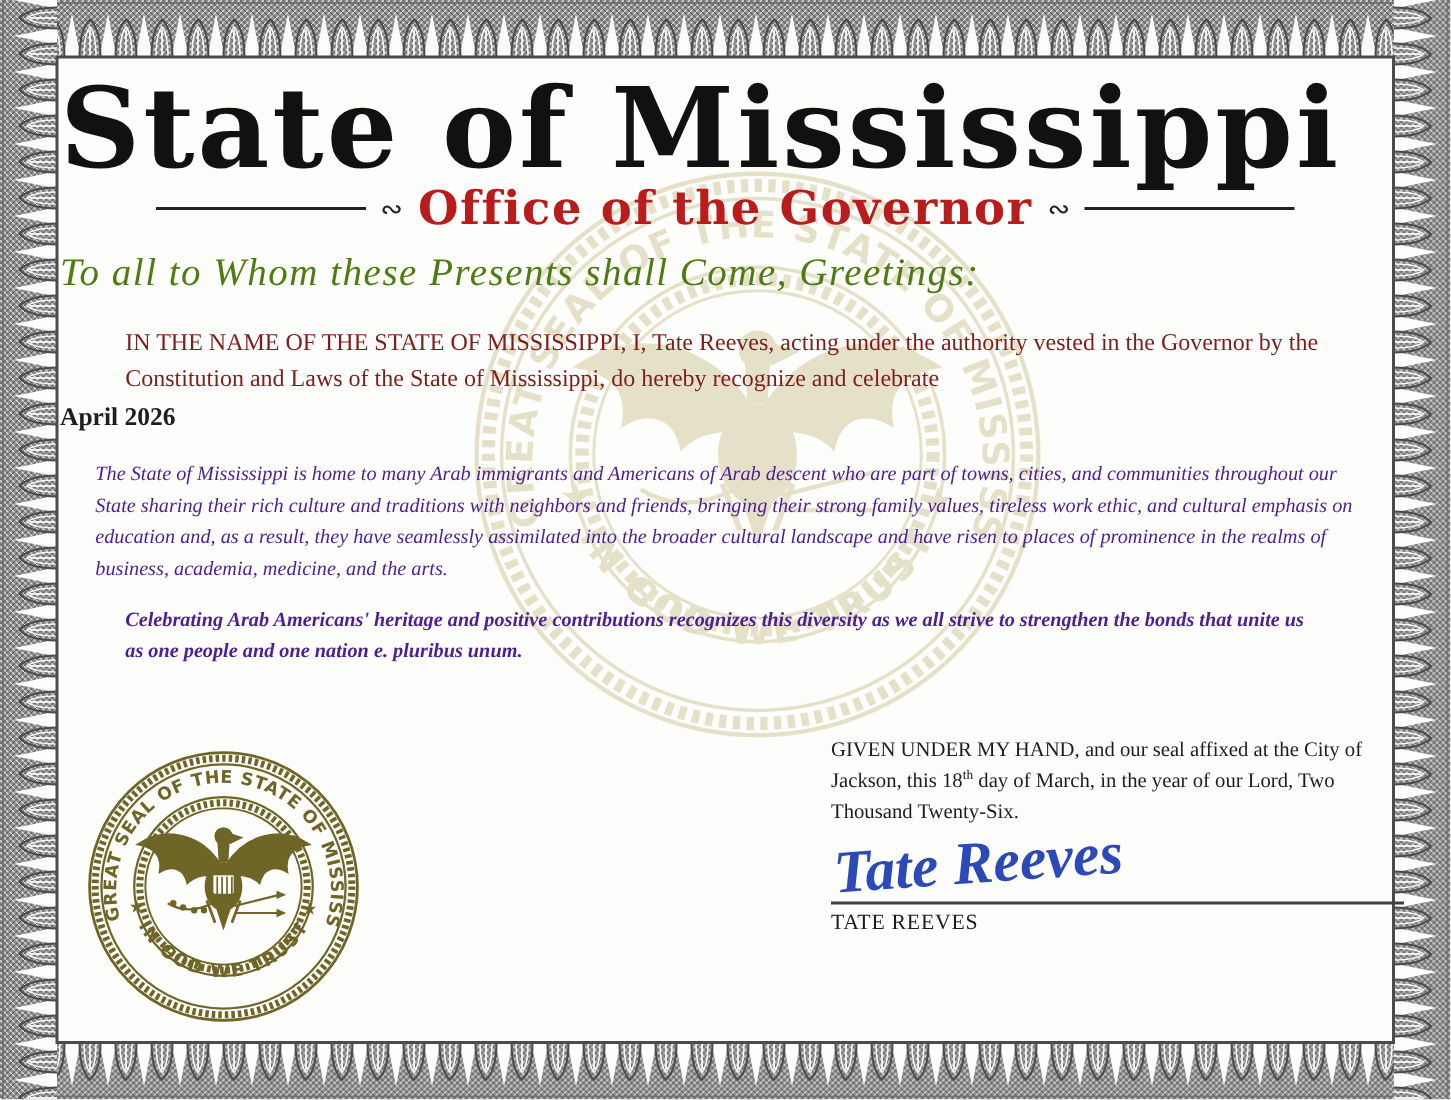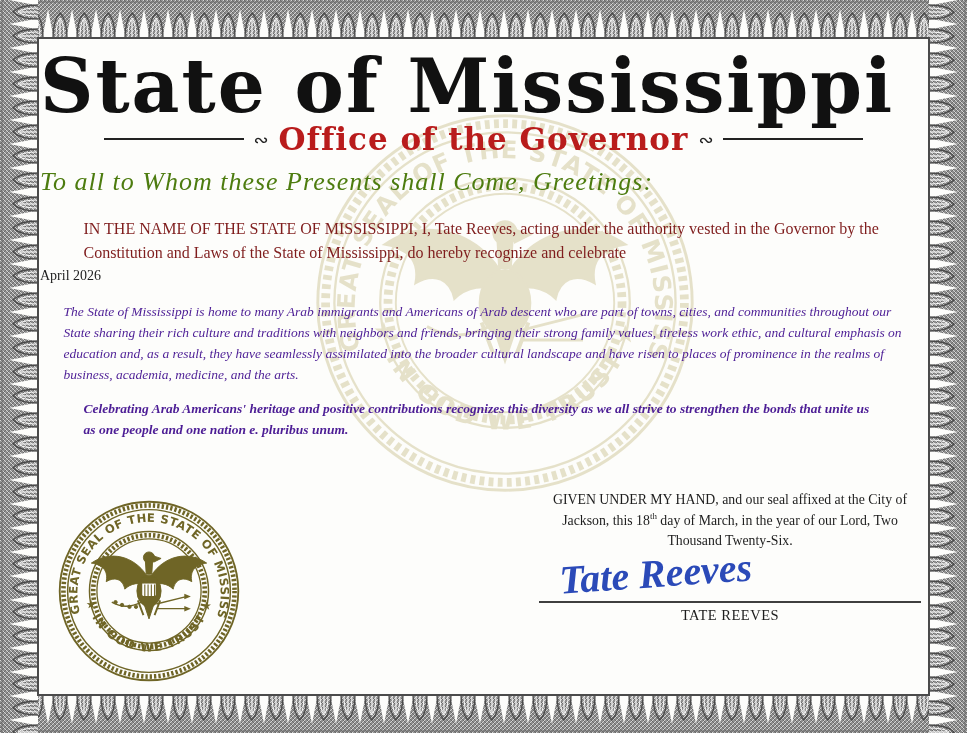--- a/index.html
+++ b/index.html
@@ -39,29 +39,29 @@
     font-family:"DejaVu Serif","Liberation Serif",serif;
   }
   .salutation {
     margin-top:10px; font-size:26px; font-style:italic; color:#4d7c0f;
     letter-spacing:1px;
   }
   .preamble {
     margin:20px auto 0; width:800px; font-size:16px; line-height:1.5; color:#7f1d1d;
   }
   .proc-title { margin-top:16px; font-size:21px; font-weight:700; letter-spacing:0.5px; }
-  .proc-date  { margin-top:3px; font-size:14px; font-weight:400; }
+  .proc-date  { margin-top:3px; font-size:17px; font-weight:700; }
   .body-par {
     margin:18px auto 0; width:840px; font-size:13.5px; line-height:1.55;
     font-style:italic; color:#4c1d95;
   }
   .body-par + .body-par { margin-top:13px; width:800px;font-weight:bold; }
   .seal-wrap { position:absolute; left:56px; top:498px; width:186px; height:186px; }
   .exec {
-    position:absolute; left:539px; top:490px; width:382px; text-align:center;
+    position:absolute; left:554px; top:490px; width:382px; text-align:left;
     font-size:13.8px; line-height:1.45; color:#1d1d1d;
   }
   .exec sup { font-size:0.65em; }
   .sig-script {
     margin:2px 0 -16px 4px; font-size:40px; font-style:italic; font-weight:700;
     transform:rotate(-4deg); transform-origin:left bottom; width:230px;
   }
   .sig-rule { border-bottom:2px solid #3f3f3f; width:100%; height:8px; }
   .sig-name { margin-top:2px; font-size:14.5px; letter-spacing:0.5px; font-weight:400; }
   .sig-title { font-size:13.8px; }

